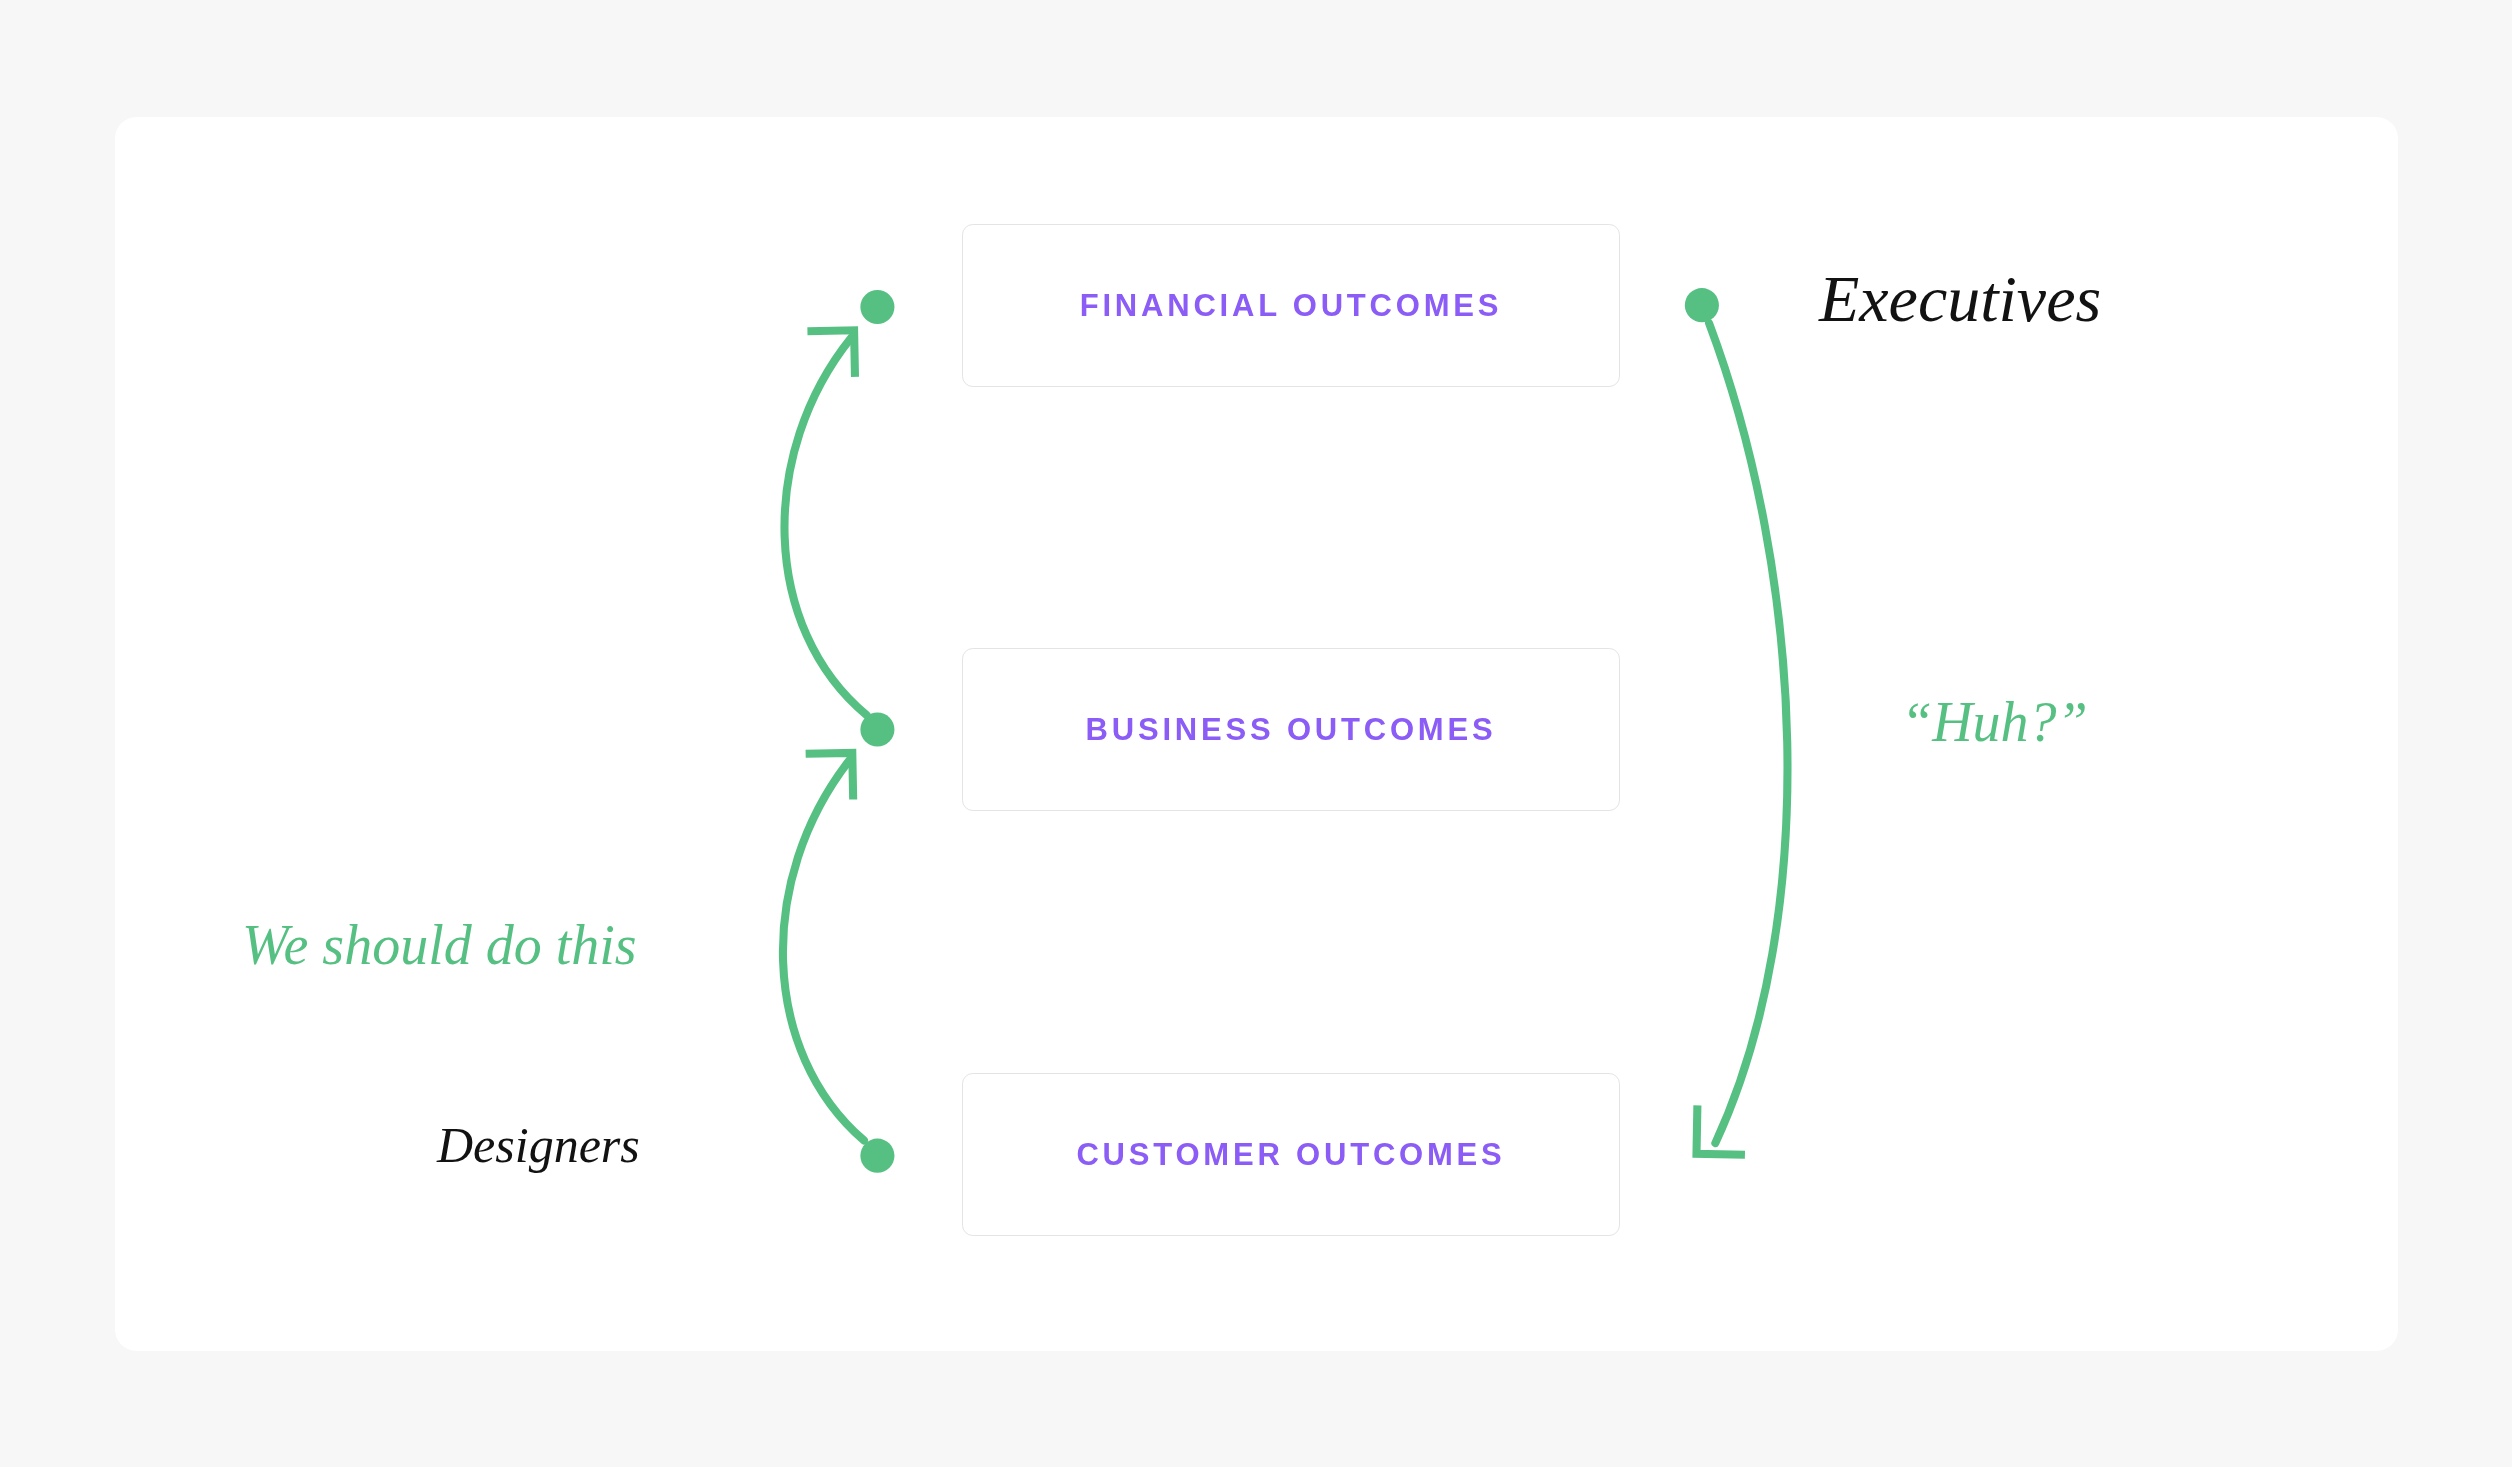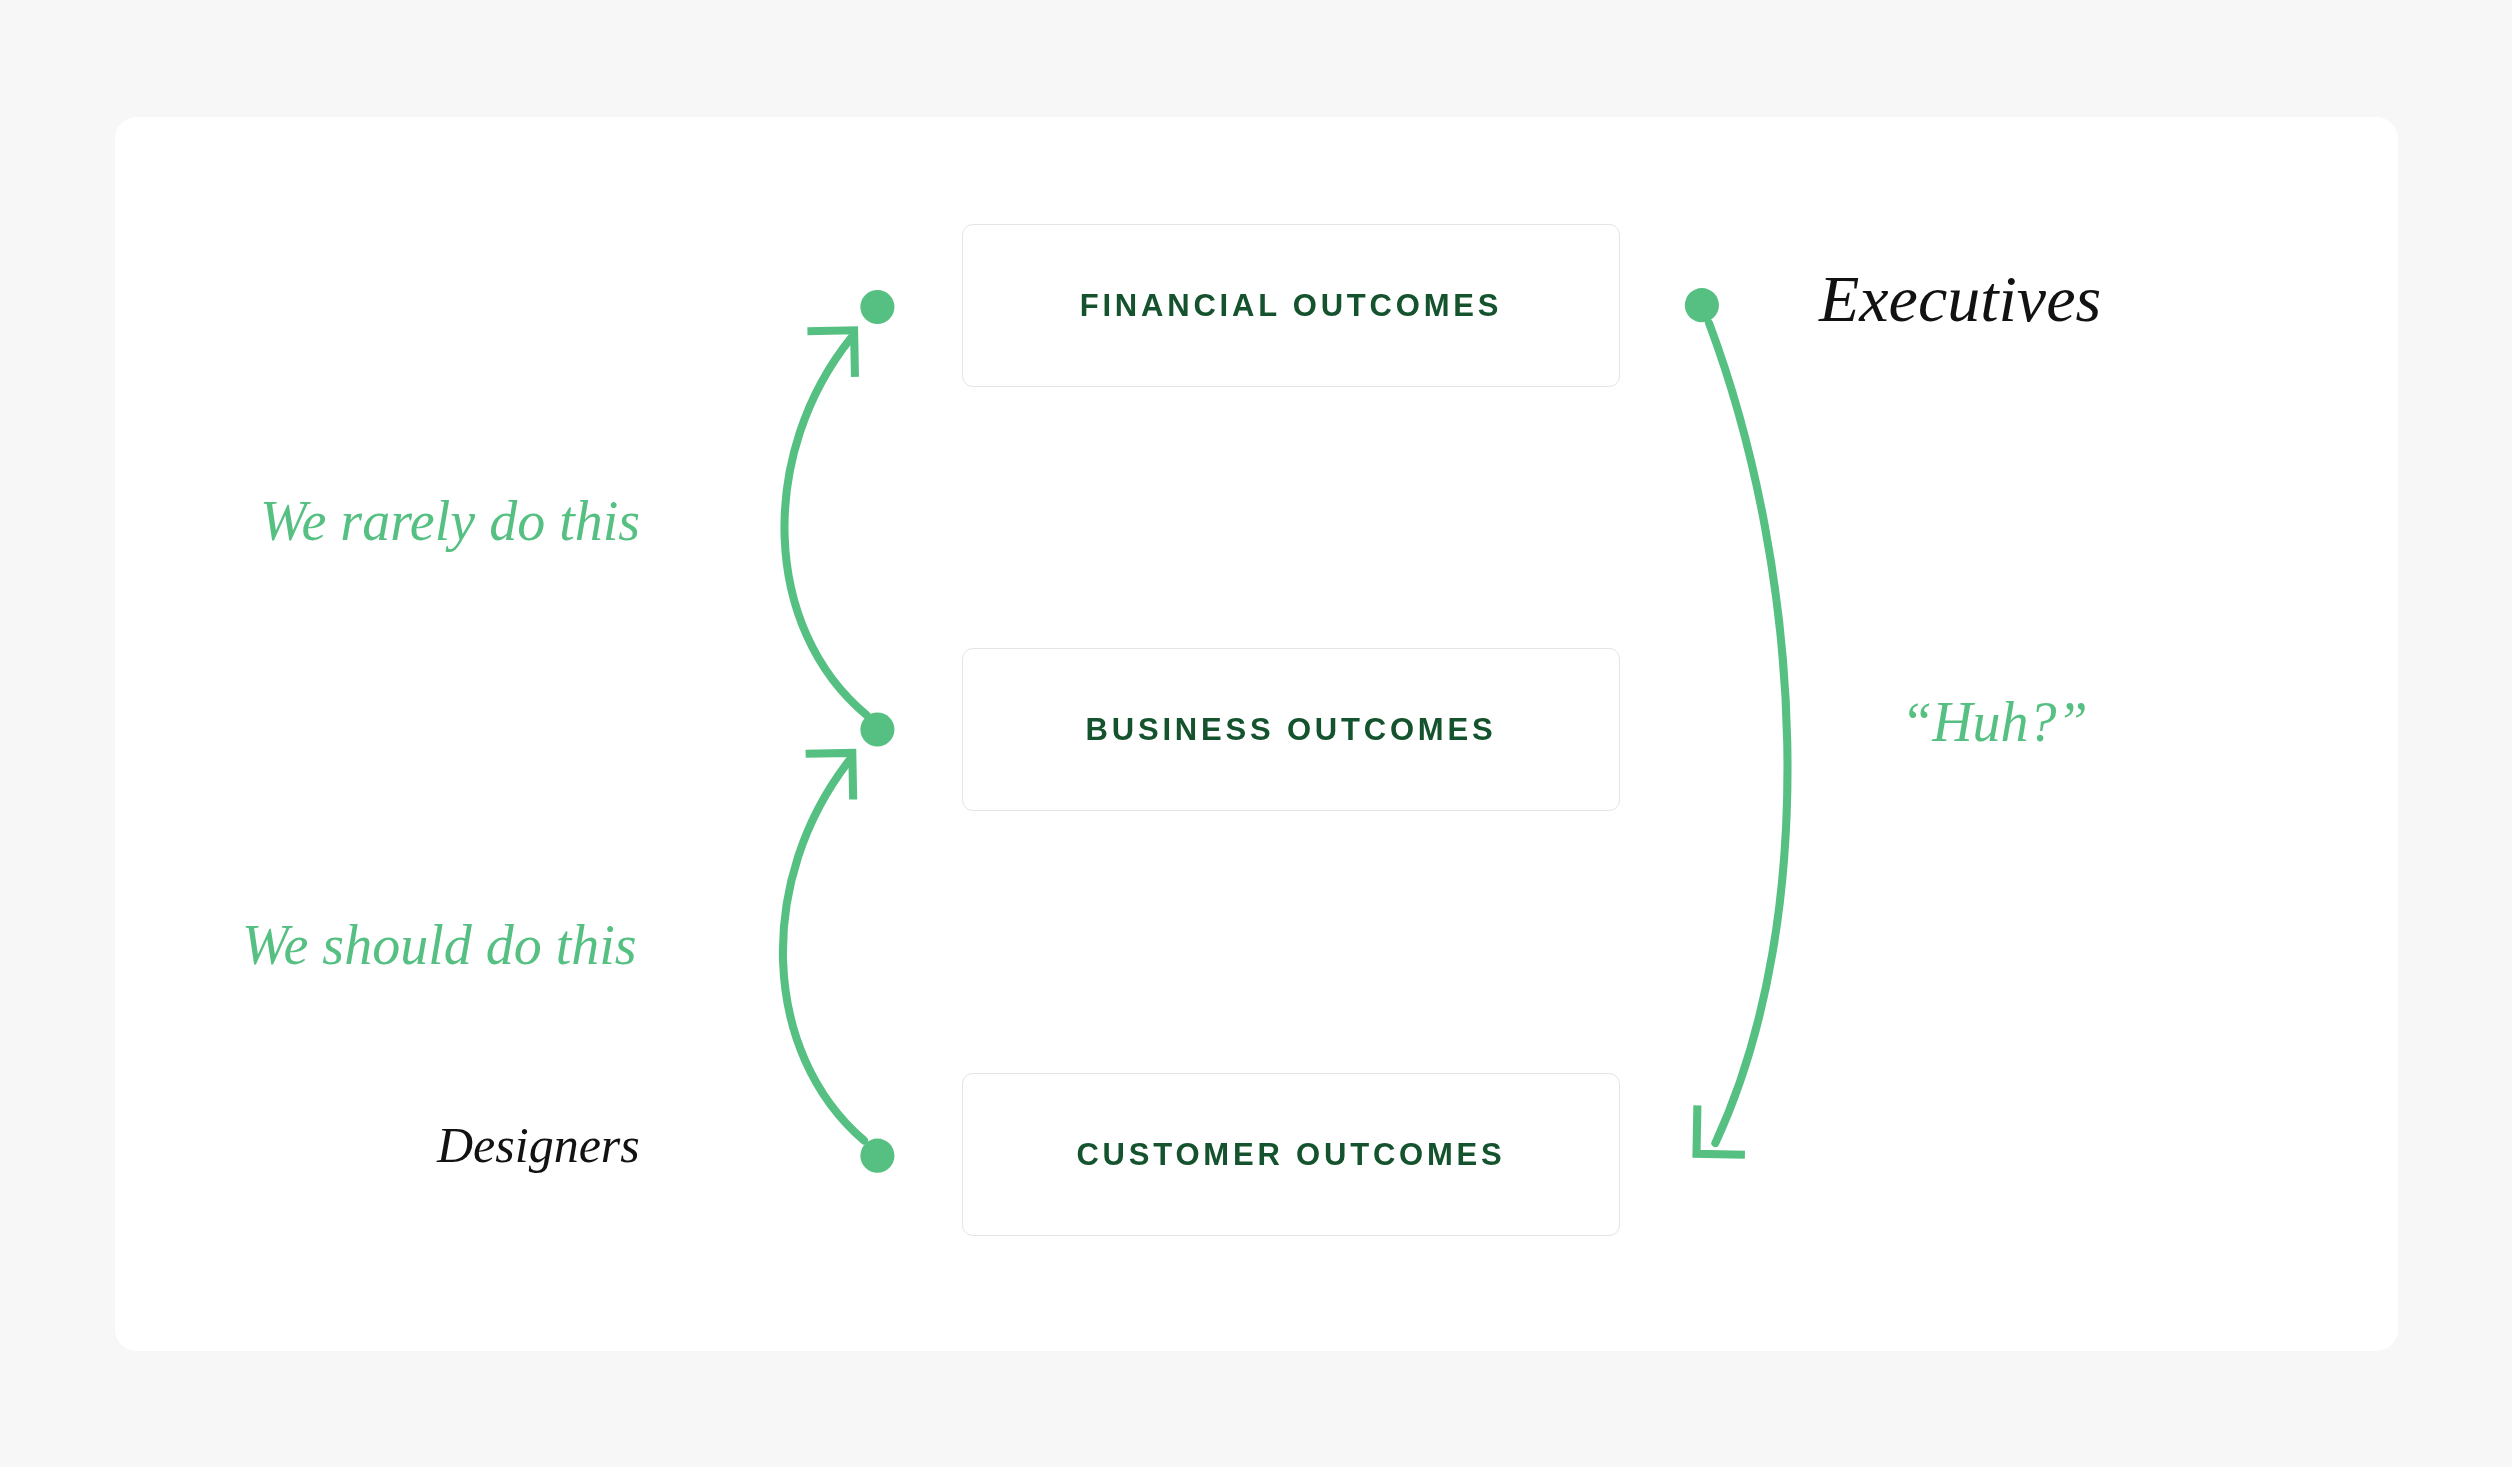--- a/index.html
+++ b/index.html
@@ -54,21 +54,21 @@
     border-radius: 10.8px;
     display: flex;
     align-items: center;
     justify-content: center;
   }
   .outcome-box .box-label {
     font-family: "Liberation Sans", sans-serif;
     font-weight: bold;
     font-size: 31px;
     letter-spacing: 3.8px;
-    color: #14532d;
+    color: #8b5cf6;
     white-space: nowrap;
   }
   #box-financial { top: 224px; }
   #box-business  { top: 648px; }
   #box-customer  { top: 1073px; justify-content: center; }
 
   
   .annotation {
     position: absolute;
     font-family: "Liberation Serif", serif;
@@ -135,21 +135,20 @@
   </div>
 
   <div class="outcome-box" id="box-business">
     <span class="box-label">BUSINESS OUTCOMES</span>
   </div>
 
   <div class="outcome-box" id="box-customer">
     <span class="box-label">CUSTOMER OUTCOMES</span>
   </div>
 
-  <div class="annotation green" id="ann-rarely">We rarely do this</div>
 
   <div class="annotation green" id="ann-should">We should do this</div>
 
   <div class="annotation green" id="ann-huh">“Huh?”</div>
 
   <div class="annotation dark" id="label-executives">Executives</div>
 
   <div class="annotation dark" id="label-designers">Designers</div>
 
 </div>

